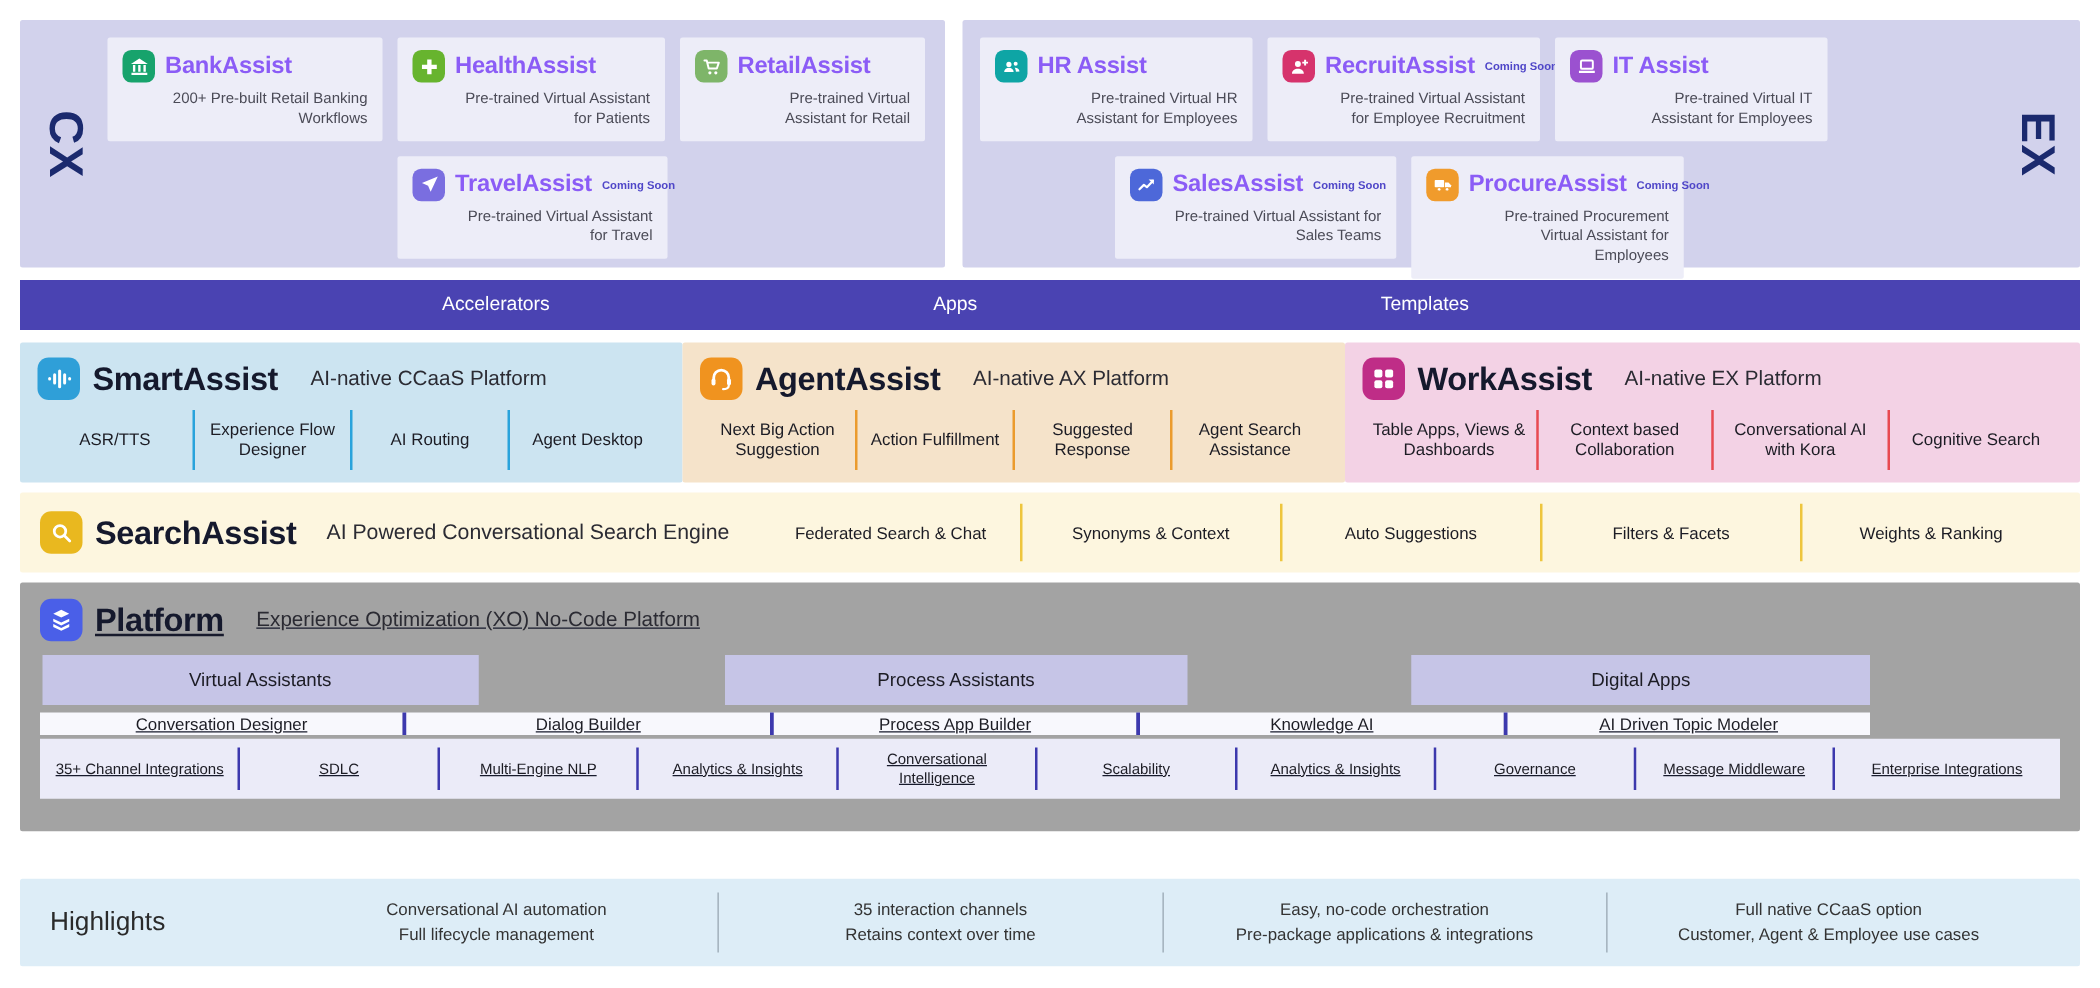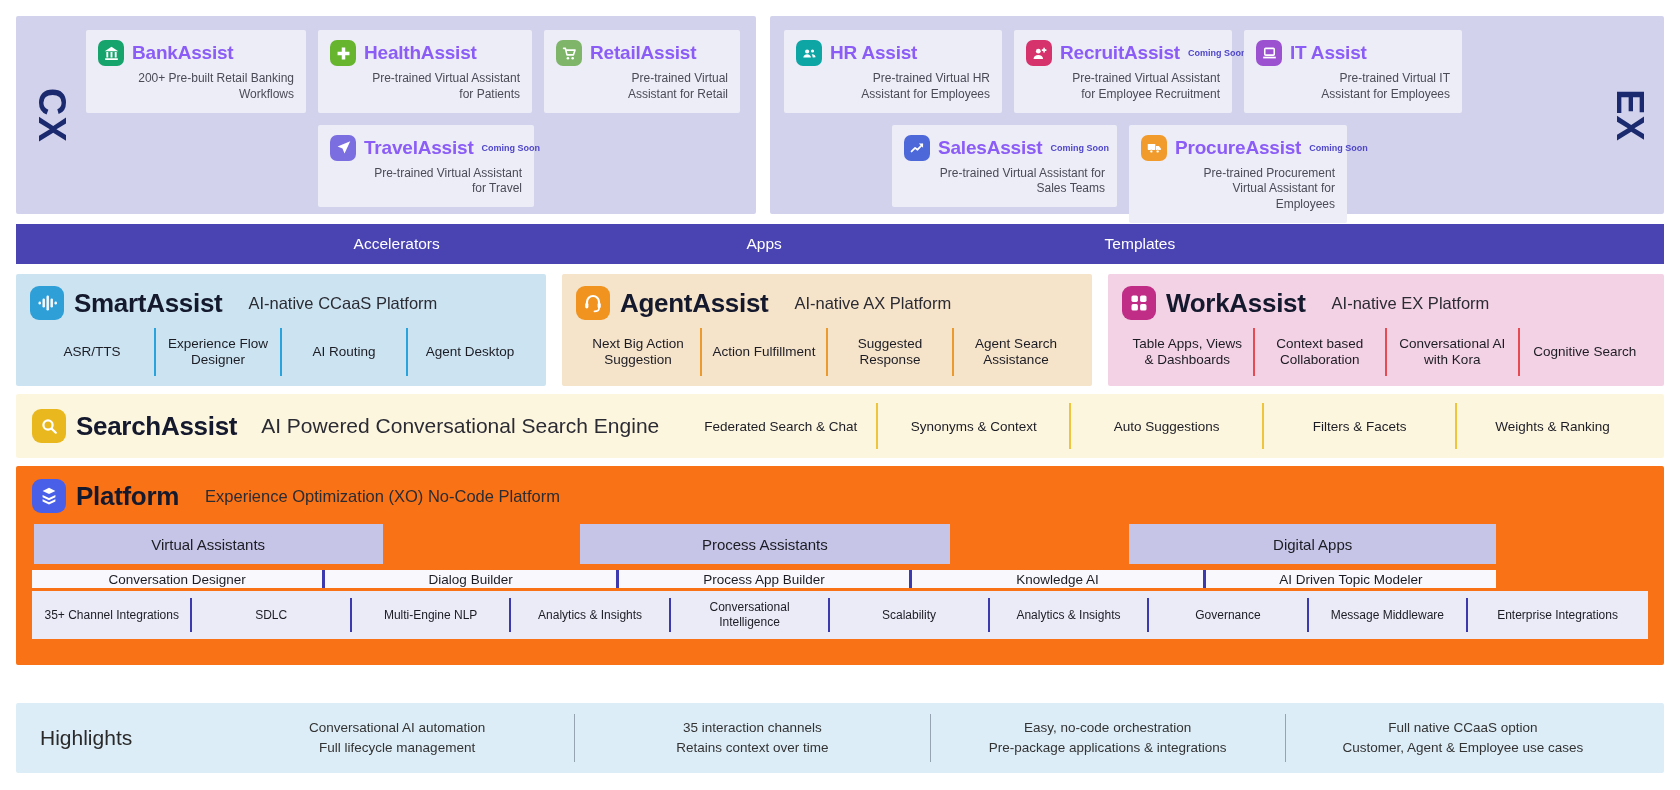--- a/index.html
+++ b/index.html
@@ -38,44 +38,44 @@
   .bg-travel{background:#7a6ee0} .bg-hr{background:#0ea5a5} .bg-recruit{background:#d6336c}
   .bg-it{background:#9b51d0} .bg-sales{background:#4d68d9} .bg-procure{background:#f09b2c}
   .bg-smart{background:#2f9fd8} .bg-agent{background:#f0931f} .bg-work{background:#bf2d87}
   .bg-search{background:#e9b81f} .bg-platform{background:#4a5fe8}
 
   
   .band { position:relative; height:40px; background:#4a43b2; margin-top:10px; }
   .band-label { position:absolute; top:0; line-height:40px; color:#ffffff; font-size:15.5px; transform:translateX(-50%); }
 
   
-  .platforms-row { display:flex; gap:16px; margin-top:10px; height:112px; }
+  .platforms-row { display:flex; gap:0; margin-top:10px; height:112px; }
   .pblock { padding:12px 14px 10px; border-radius:2px; display:flex; flex-direction:column; }
   .pblock.smart { width:530px; background:#cce4f1; --div:#29a3dc; }
   .pblock.agent { width:530px; background:#f5e3ca; --div:#eb9b2d; }
   .pblock.work  { flex:1; background:#f3d2e5; --div:#e84a51; }
   .phead { display:flex; align-items:center; gap:10px; }
   .pname { font-size:26px; font-weight:bold; color:#15192d; letter-spacing:-0.3px; }
   .psub { font-size:16.5px; color:#2b2b33; margin-left:16px; }
   .pfeats { flex:1; display:flex; margin-top:8px; align-items:stretch; }
   .pfeat { flex:1; display:flex; align-items:center; justify-content:center; text-align:center;
            font-size:13.5px; line-height:1.2; color:#1c1c24; padding:2px 6px; }
   .pfeat + .pfeat { border-left:2.5px solid var(--div); }
 
   
   .search-row { display:flex; align-items:center; margin-top:8px; height:64px; background:#fdf6df; padding:0 16px; border-radius:2px; }
   .search-head { display:flex; align-items:center; gap:10px; white-space:nowrap; }
-  .search-sub { font-size:21px; color:#2b2b33; margin-left:14px; }
+  .search-sub { font-size:17px; color:#2b2b33; margin-left:14px; }
   .sfeats { flex:1; display:flex; margin-left:26px; height:46px; }
   .sfeat { flex:1; display:flex; align-items:center; justify-content:center; text-align:center;
            font-size:13.5px; color:#1c1c24; padding:0 6px; }
   .sfeat + .sfeat { border-left:2.5px solid #eec53d; }
 
   
-  .platform-sec { margin-top:8px; background:#f97316; padding:12px 16px; height:199px; border-radius:2px; }
+  .platform-sec { margin-top:8px; background:#a3a3a3; padding:12px 16px; height:199px; border-radius:2px;text-decoration:underline; }
   .plat-head { display:flex; align-items:center; gap:10px; height:36px; }
   .groups { position:relative; height:40px; margin-top:10px; }
   .group { position:absolute; top:0; height:40px; background:#c6c5e7; display:flex; align-items:center;
            justify-content:center; font-size:15px; color:#1c1c24; }
   .g1 { left:0.1%; width:21.6%; } .g2 { left:33.9%; width:22.9%; } .g3 { left:67.9%; width:22.7%; }
   .pfrow { display:flex; margin-top:6px; width:90.6%; height:18px; }
   .pf { flex:1; background:#f8f8fd; display:flex; align-items:center; justify-content:center;
         font-size:13.5px; color:#1c1c24; }
   .pf + .pf { border-left:3px solid #3d39ae; }
   .subrow { display:flex; margin-top:3px; height:48px; background:#ebebf8; }

